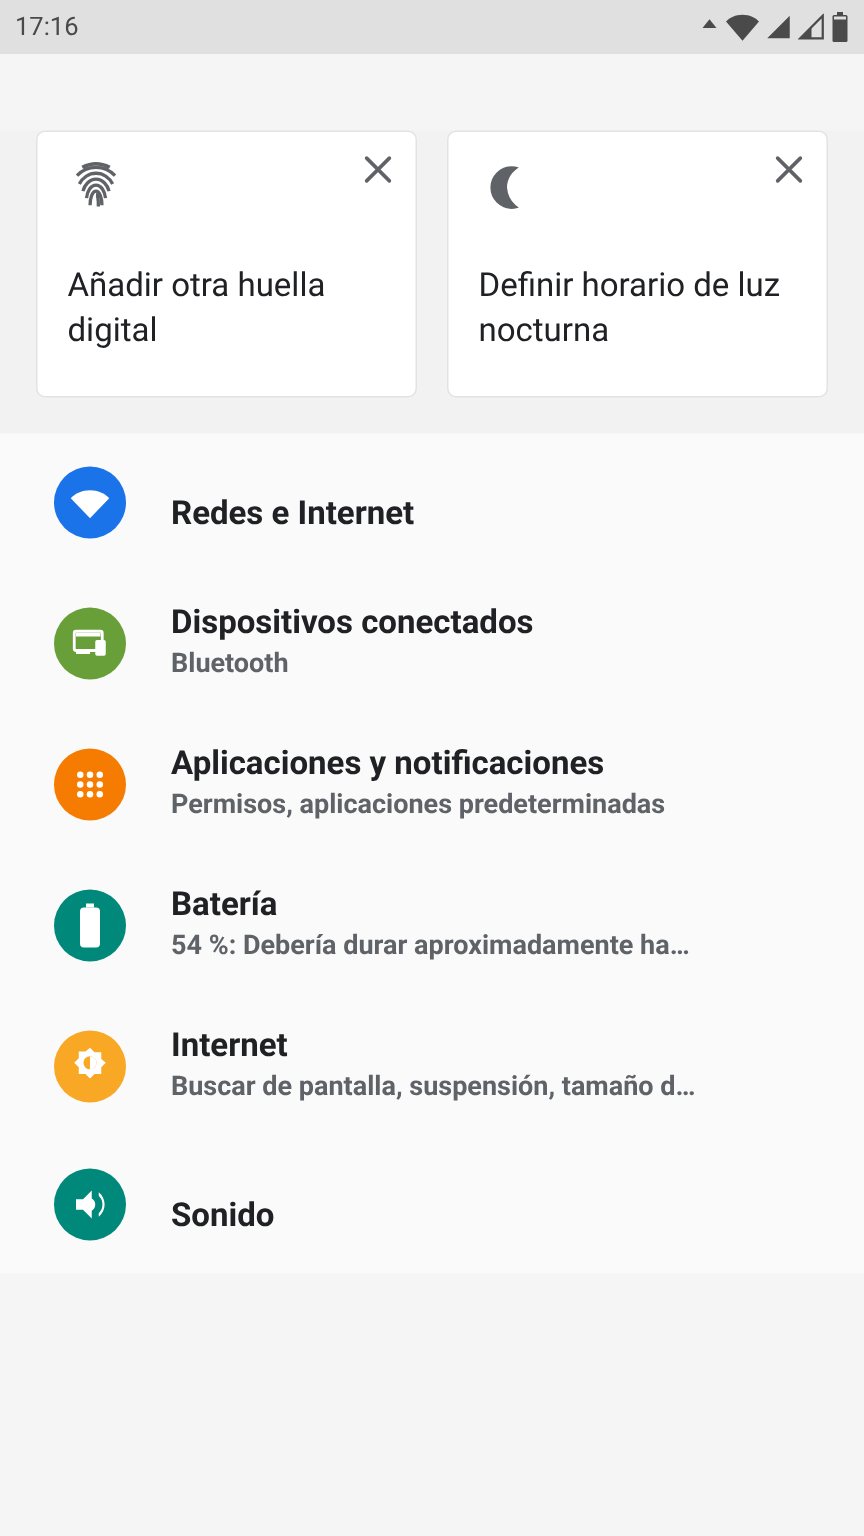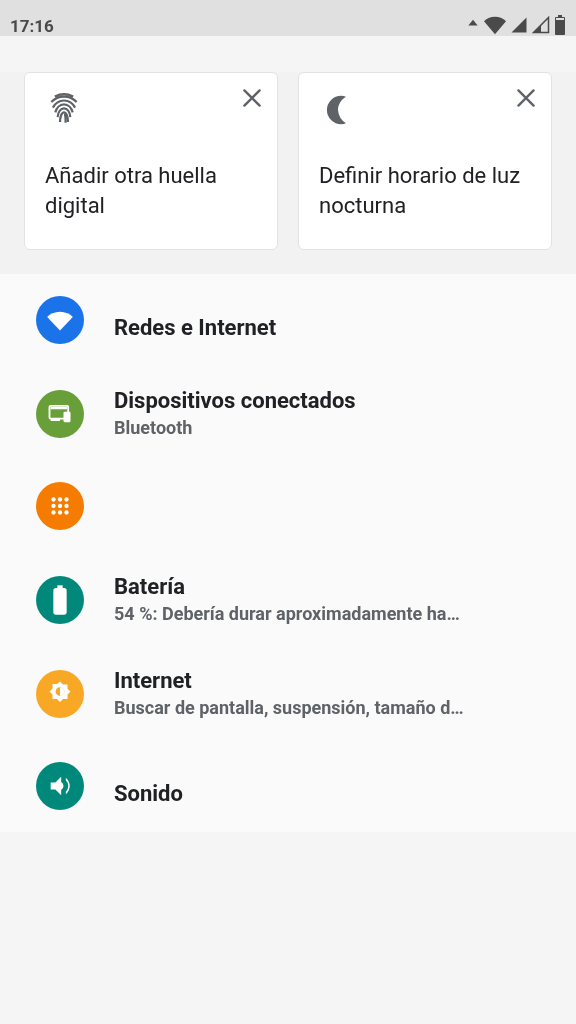--- a/index.html
+++ b/index.html
@@ -1,23 +1,23 @@
 <!DOCTYPE html>
 <html><head>
 <meta charset="utf-8">
 <style>
   * { box-sizing: border-box; margin: 0; padding: 0; }
   html, body { width: 576px; height: 1024px; font-family: Roboto, "Helvetica Neue", Arial, sans-serif; background: #f5f5f5; overflow: hidden; color: #202124; }
-  .status-bar { height: 36px; background: #e0e0e0; display: flex; align-items: flex-end; justify-content: space-between; padding: 0 10px; font-size: 17px; color: #4a4a4a; font-weight: bold; }
+  .status-bar { height: 36px; background: #e0e0e0; display: flex; align-items: center; justify-content: space-between; padding: 0 10px; font-size: 17px; color: #4a4a4a; }
   .status-right { display: flex; align-items: center; gap: 4px; }
   .top-area { background: #f2f2f2; padding: 0 24px 24px 24px; }
   .search-box { margin-top: 26px; height: 74px; border: 1px solid #dcdcdc; border-radius: 8px; background: #fafafa; display: flex; align-items: center; padding: 0 20px; }
   .search-icon { width: 28px; height: 28px; margin-right: 32px; }
   .search-placeholder { font-size: 22px; color: #6f6f6f; }
-  .cards { display: flex; gap: 20px; margin-top: 36px; }
+  .cards { display: flex; gap: 20px; margin-top: 51px; }
   .card { flex: 1; background: #fff; border: 1px solid #e3e3e3; border-radius: 6px; padding: 18px 20px 24px 20px; position: relative; min-height: 178px; }
   .card-close { position: absolute; top: 12px; right: 12px; width: 26px; height: 26px; color: #5f6368; cursor: pointer; }
   .card-icon { width: 38px; height: 38px; color: #5f6368; margin-bottom: 28px; }
   .card-title { font-size: 22px; color: #202124; line-height: 1.35; }
   .settings-list { background: #fafafa; }
   .setting-item { display: flex; align-items: flex-end; padding: 22px 24px 22px 36px; font-weight: bold; }
   .setting-icon-wrap { width: 48px; height: 48px; border-radius: 50%; display: flex; align-items: center; justify-content: center; margin-right: 30px; flex-shrink: 0; }
   .setting-text { flex: 1; min-width: 0; }
   .setting-title { font-size: 22px; color: #202124; margin-bottom: 4px; }
   .setting-sub { font-size: 18px; color: #5f6368; white-space: nowrap; overflow: hidden; text-overflow: ellipsis; }
@@ -113,20 +113,24 @@
             <circle cx="18" cy="6" r="2"></circle>
             <circle cx="6" cy="12" r="2"></circle>
             <circle cx="12" cy="12" r="2"></circle>
             <circle cx="18" cy="12" r="2"></circle>
             <circle cx="6" cy="18" r="2"></circle>
             <circle cx="12" cy="18" r="2"></circle>
             <circle cx="18" cy="18" r="2"></circle>
           </g>
         </svg>
     </div>
+    <div class="setting-text">
+      <div class="setting-title">Aplicaciones y notificaciones</div>
+      <div class="setting-sub">Permisos, aplicaciones predeterminadas</div>
+    </div>
   </div>
 
   <div class="setting-item">
     <div class="setting-icon-wrap" style="background:#00897b">
       <svg width="16" height="30" viewBox="0 0 12 22">
           <rect x="4" y="0" width="4" height="2" class="ic-white"></rect>
           <rect x="1" y="2" width="10" height="20" rx="2" class="ic-white"></rect>
         </svg>
     </div>
     <div class="setting-text">

